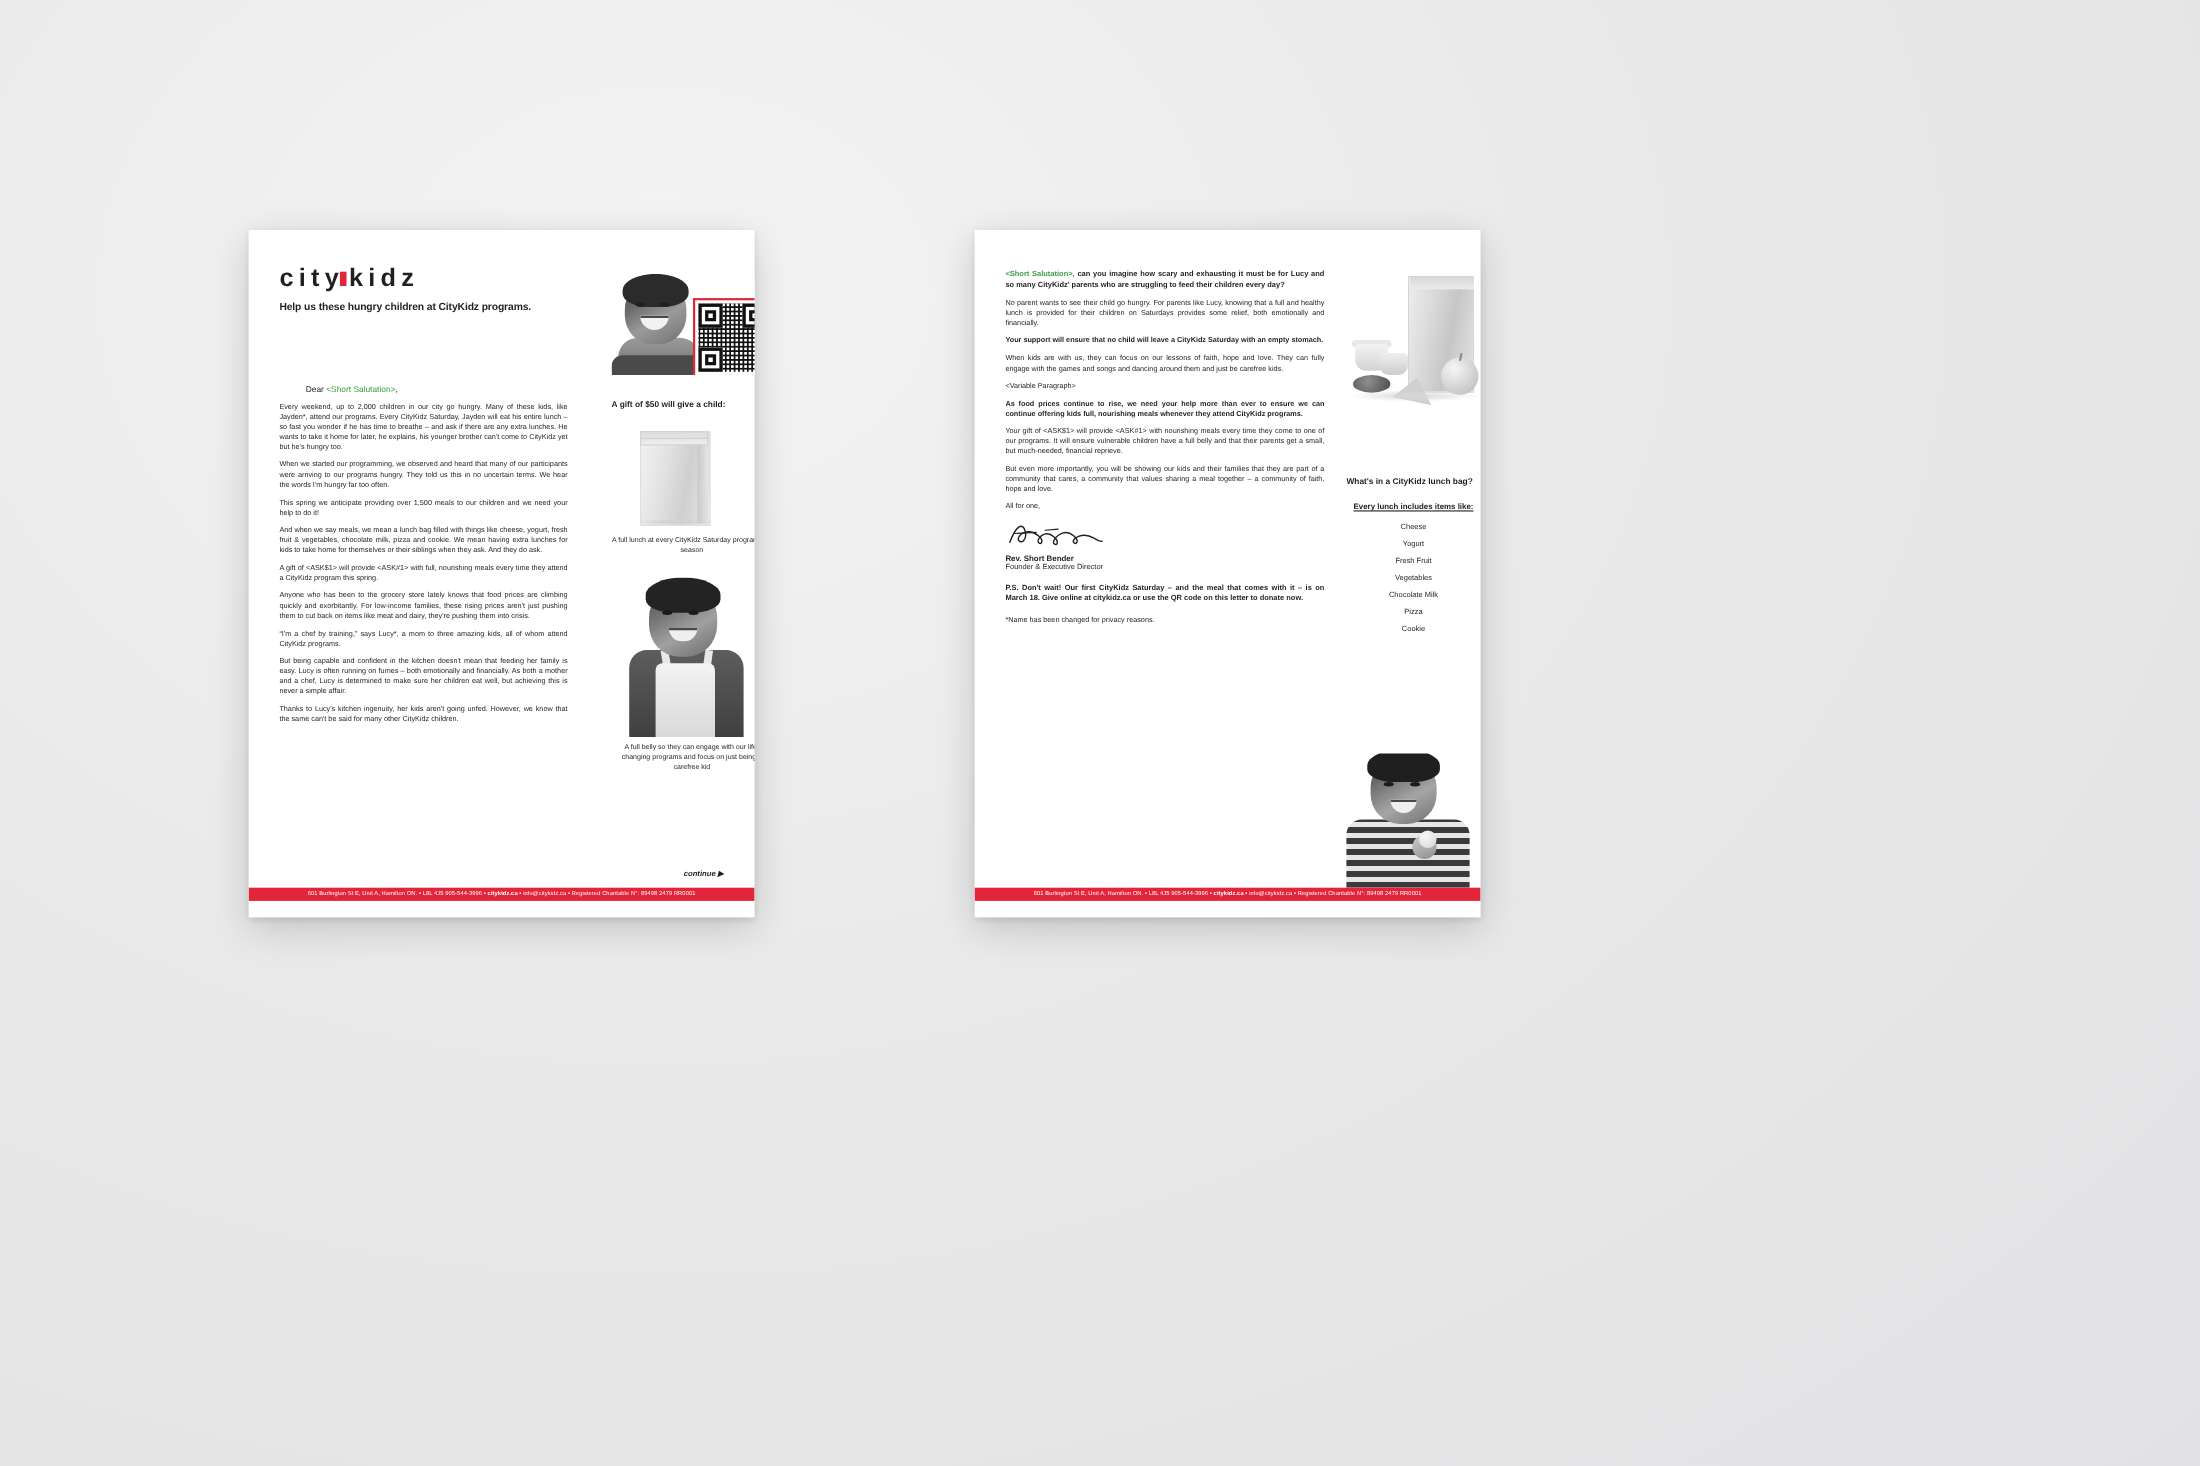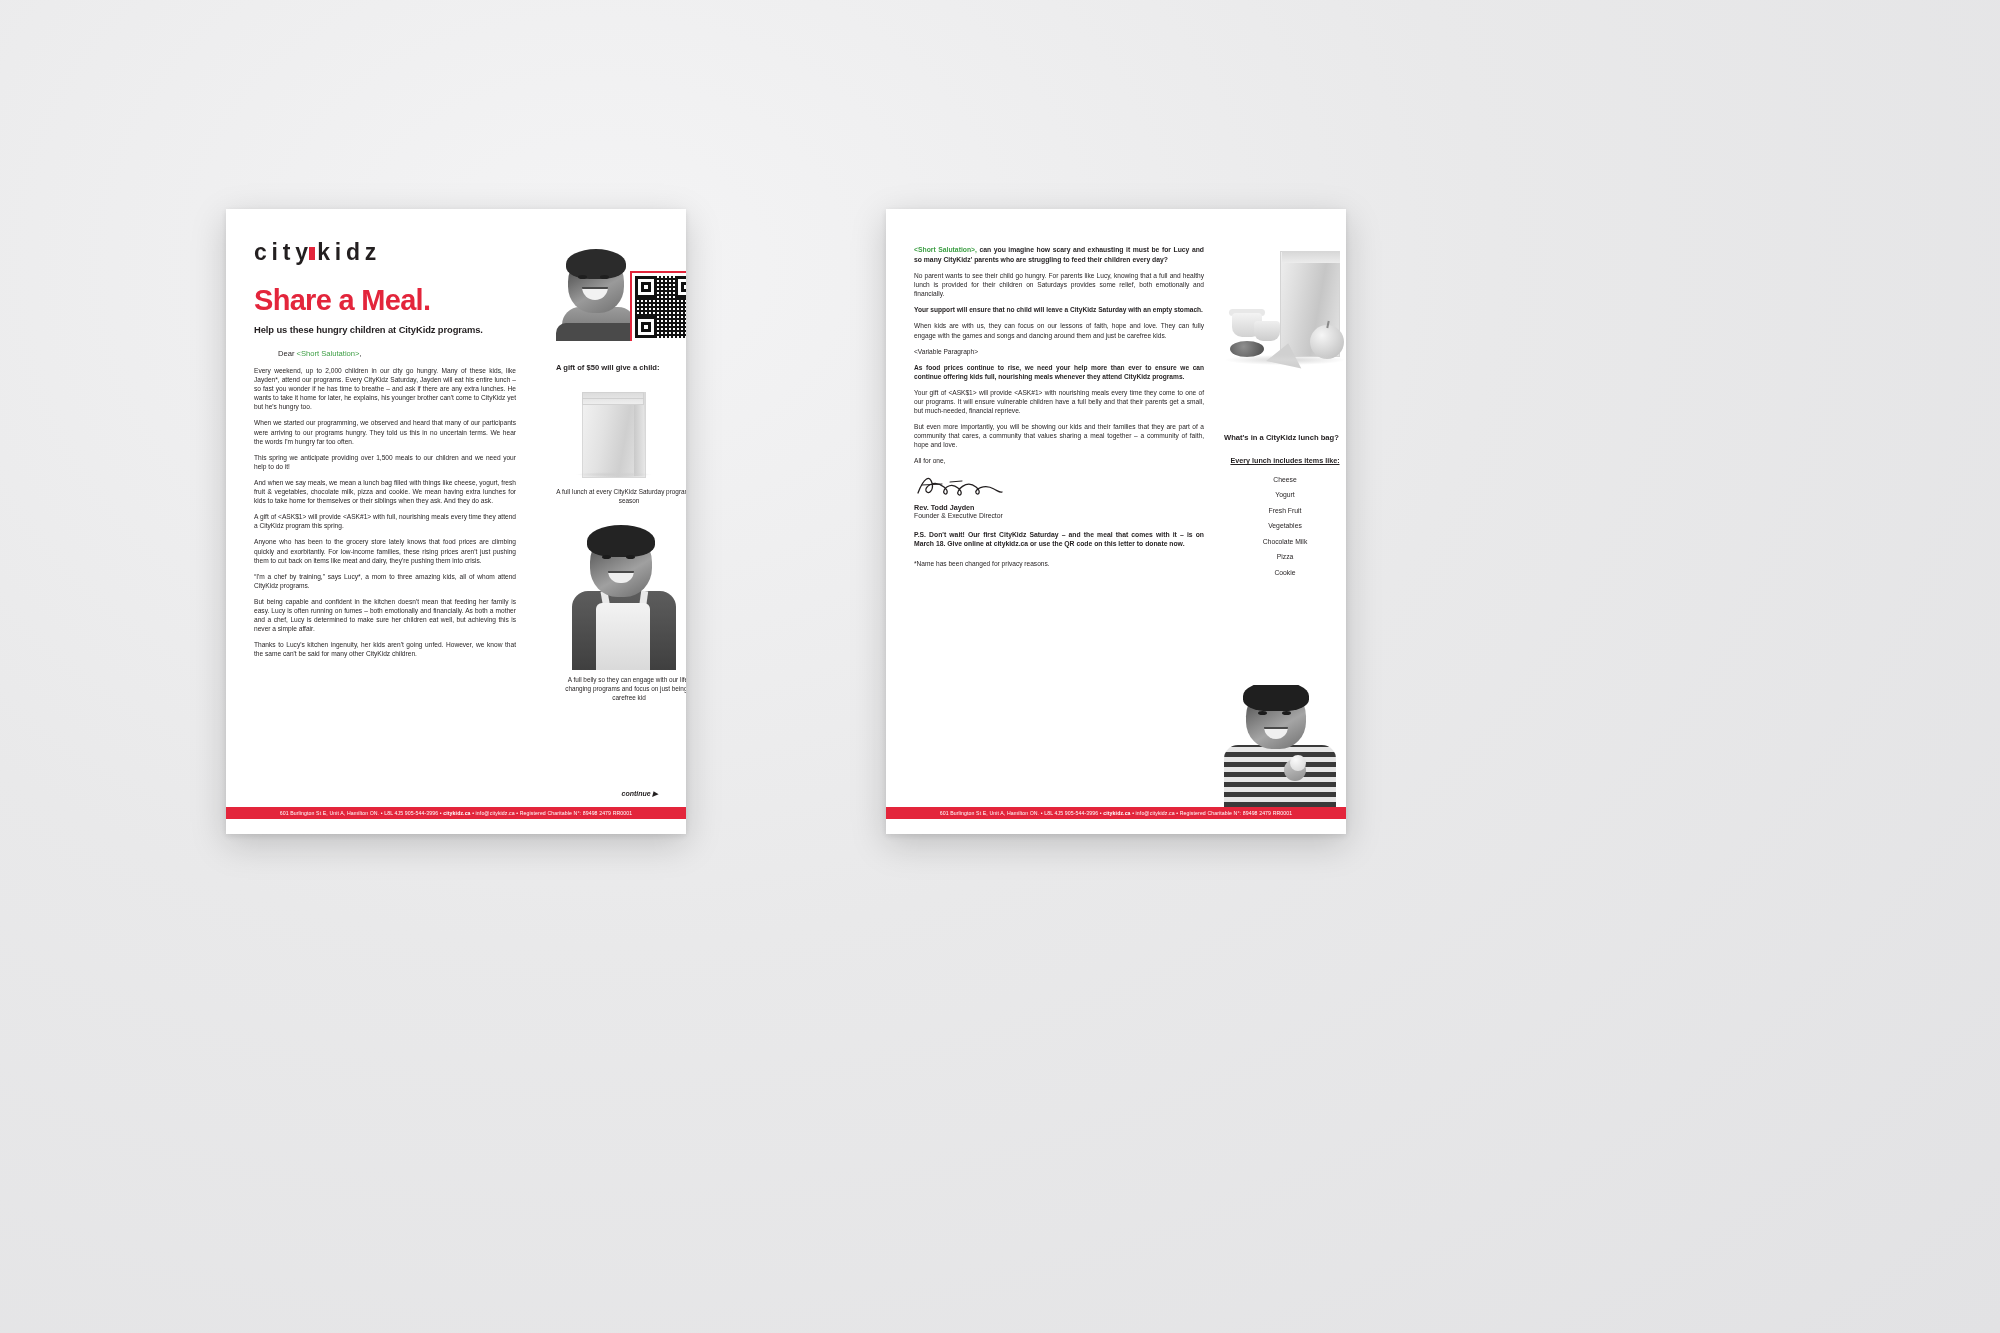--- a/index.html
+++ b/index.html
@@ -462,21 +462,20 @@
 
 <div class="page" id="page-1">
   <div class="inner">
 
     <div class="logo">
       <span>c i t y</span>
       <span class="dotstem"></span>
       <span>k i d z</span>
     </div>
 
-    <div class="headline">Share a Meal.</div>
     <div class="subhead">Help us these hungry children at CityKidz programs.</div>
 
     <div class="col-left">
       <div class="salutation">
         <span>Dear </span><span class="tag">&lt;Short Salutation&gt;</span><span>,</span>
       </div>
 
       <p class="body">Every weekend, up to 2,000 children in our city go hungry. Many of these kids, like Jayden*, attend our programs. Every CityKidz Saturday, Jayden will eat his entire lunch – so fast you wonder if he has time to breathe – and ask if there are any extra lunches. He wants to take it home for later, he explains, his younger brother can't come to CityKidz yet but he's hungry too.</p>
       <p class="body">When we started our programming, we observed and heard that many of our participants were arriving to our programs hungry. They told us this in no uncertain terms. We hear the words I'm hungry far too often.</p>
       <p class="body">This spring we anticipate providing over 1,500 meals to our children and we need your help to do it!</p>
@@ -559,21 +558,21 @@
       <p class="body">Your gift of &lt;ASK$1&gt; will provide &lt;ASK#1&gt; with nourishing meals every time they come to one of our programs. It will ensure vulnerable children have a full belly and that their parents get a small, but much-needed, financial reprieve.</p>
       <p class="body">But even more importantly, you will be showing our kids and their families that they are part of a community that cares, a community that values sharing a meal together – a community of faith, hope and love.</p>
       <p class="body">All for one,</p>
 
       <div class="sig">
         <svg width="90" height="26" viewBox="0 0 90 26">
           <path d="M4 20 C10 4, 16 2, 18 10 C20 18, 14 22, 12 18 C10 14, 20 6, 30 14 C36 19, 32 23, 30 20 C28 17, 36 8, 44 15 C50 20, 46 24, 44 21 C42 18, 52 6, 62 14 C68 19, 64 23, 62 20 C60 17, 70 10, 80 16 C84 18, 86 20, 88 19" fill="none" stroke="#231f20" stroke-width="1.3" stroke-linecap="round"></path>
           <path d="M8 12 L28 11 M36 9 L48 8" fill="none" stroke="#231f20" stroke-width="1" stroke-linecap="round"></path>
         </svg>
       </div>
-      <div class="sig-name">Rev. Todd Jayden</div>
+      <div class="sig-name">Rev. Short Bender</div>
       <div class="sig-title">Founder &amp; Executive Director</div>
 
       <div class="ps">P.S. Don't wait! Our first CityKidz Saturday – and the meal that comes with it – is on March 18. Give online at citykidz.ca or use the QR code on this letter to donate now.</div>
       <div class="note">*Name has been changed for privacy reasons.</div>
     </div>
 
     <div class="p2-col-right">
       <div class="stilllife">
         <div class="sl-bag"></div>
         <div class="sl-bag-top"></div>

